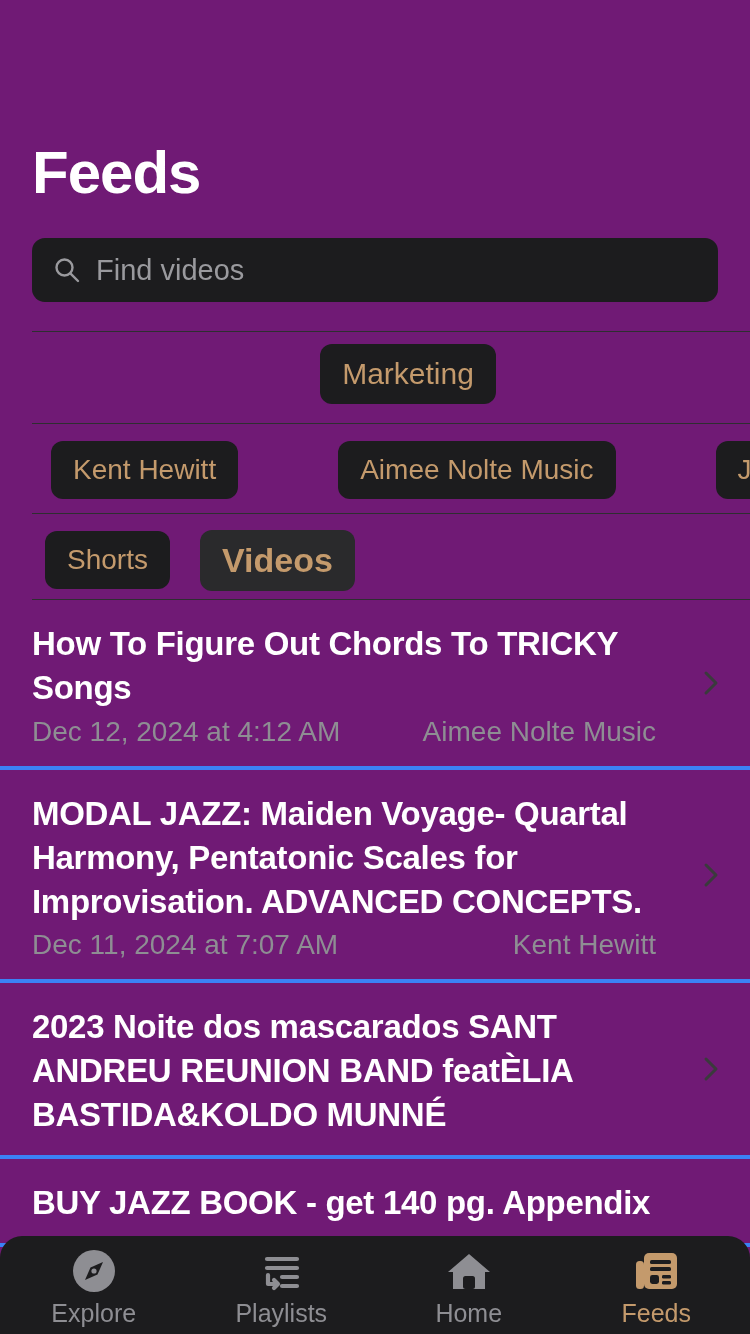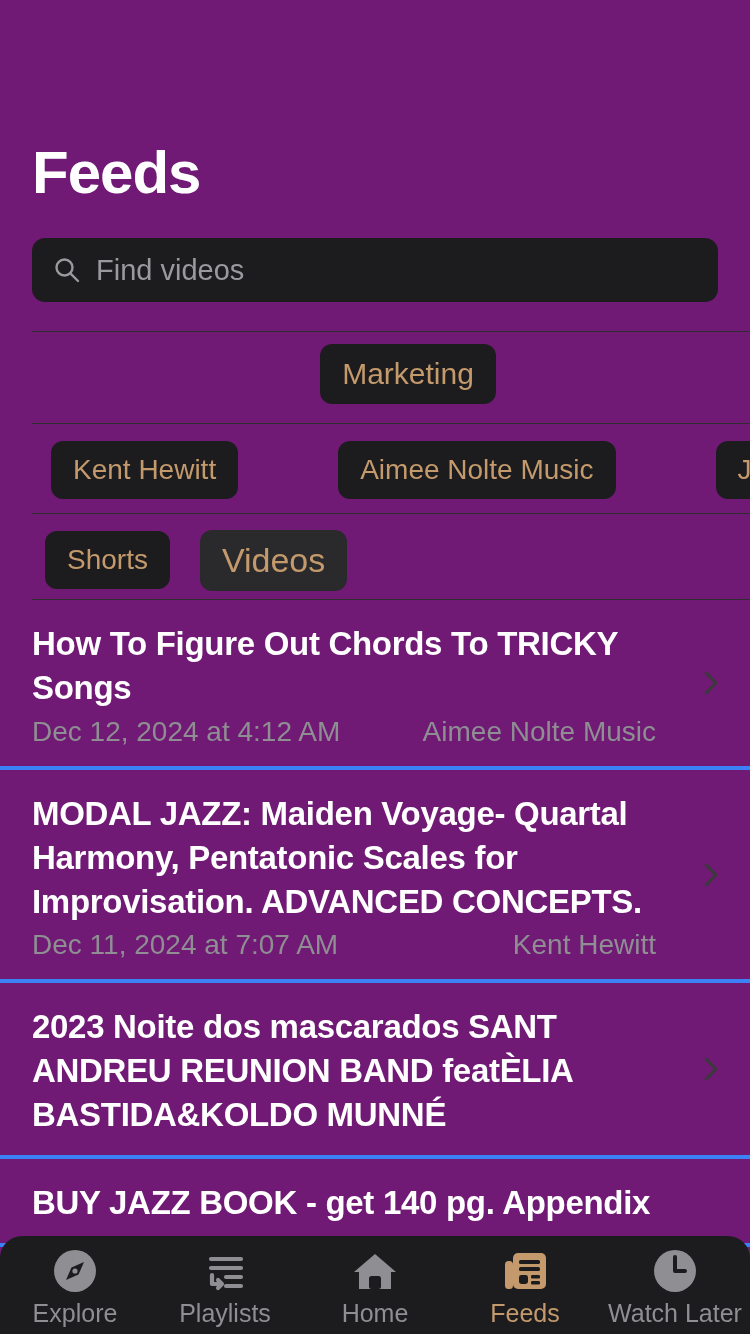--- a/index.html
+++ b/index.html
@@ -55,21 +55,21 @@
   #row-topics .chip { font-size:30px; padding:13px 22px; }
   #row-topics .chip.sel { font-size:38px; padding:10px 22px; }
 
   
   #row-channels { top:434px; height:72px; padding-left:51px; gap:100px; }
   #row-channels .chip { font-size:28px; padding:13px 22px; }
 
   
   #row-types { top:524px; height:72px; padding-left:45px; gap:30px; }
   #row-types .chip { font-size:28px; padding:13px 22px; }
-  #row-types .chip.sel { font-size:34px; padding:11px 22px; }
+  #row-types .chip.sel { font-size:34px; padding:11px 22px;font-weight:bold; }
 
   
   .list { position:absolute; left:0; top:600px; width:750px; }
   .list-item {
     position:relative;
     padding:22px 32px 18px 32px;
     border-bottom:4px solid #3b82f6;
   }
   .item-title {
     font-size:33px; font-weight:bold; color:#ffffff;
@@ -232,25 +232,16 @@
           <rect x="20" y="15" width="21" height="4" rx="1.6" fill="#1C1C1E"></rect>
           <rect x="20" y="22" width="21" height="4" rx="1.6" fill="#1C1C1E"></rect>
           <rect x="20" y="30" width="9" height="9" rx="2.4" fill="#1C1C1E"></rect>
           <rect x="32" y="30" width="9" height="3.6" rx="1.4" fill="#1C1C1E"></rect>
           <rect x="32" y="36" width="9" height="3.6" rx="1.4" fill="#1C1C1E"></rect>
         </svg>
       </span>
       <span class="tab-label">Feeds</span>
     </div>
 
-    <div class="tab">
-      <span class="tab-icon">
-        <svg viewBox="0 0 52 52" width="52" height="52">
-          <circle cx="26" cy="26" r="21" fill="#8e8e93"></circle>
-          <path d="M26 12 L26 26 L36 26" fill="none" stroke="#1C1C1E" stroke-width="4" stroke-linecap="round" stroke-linejoin="round"></path>
-        </svg>
-      </span>
-      <span class="tab-label">Watch Later</span>
-    </div>
 
   </div>
 
 </div>
 
 </body></html>

